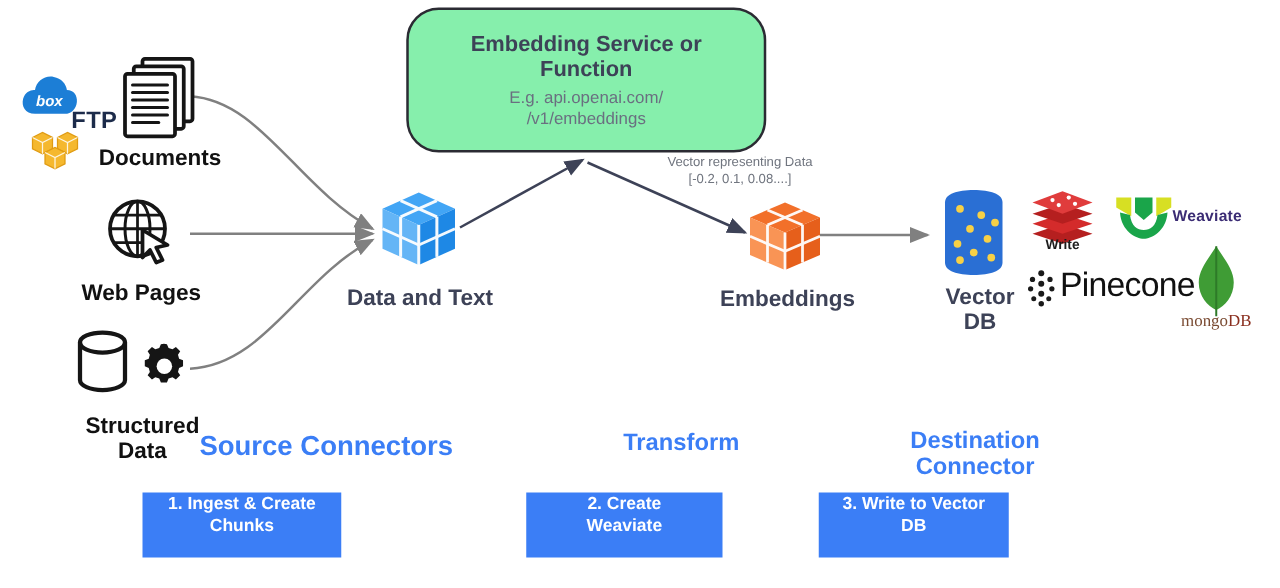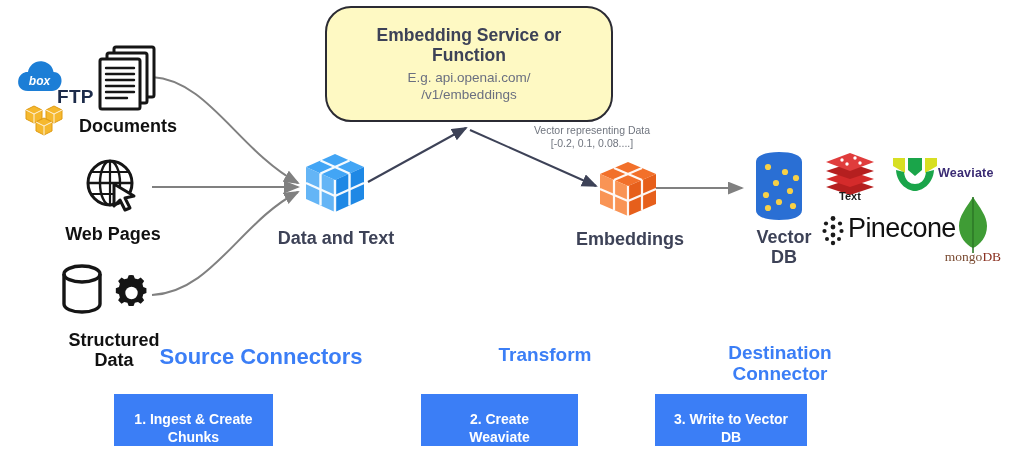--- a/index.html
+++ b/index.html
@@ -6,30 +6,30 @@
   body{width:1024px;height:470px;position:relative;overflow:hidden;
        font-family:"Liberation Sans","DejaVu Sans",sans-serif;}
   .stage{position:absolute;inset:0;width:1024px;height:470px;}
   .abs{position:absolute;}
   svg{display:block;overflow:visible;}
 
   .lbl-dark{color:#111111;font-weight:bold;text-align:center;line-height:1.12;}
   .lbl-slate{color:#3d4257;font-weight:bold;text-align:center;line-height:1.12;}
   .lbl-blue{color:#3b7ef6;font-weight:bold;text-align:center;line-height:1.15;}
 
-  .svcbox{border:2px solid #2b2b33;border-radius:26px;background:#fef9c3;
+  .svcbox{border:2px solid #2b2b33;border-radius:26px;background:#86efac;
           box-sizing:border-box;display:flex;flex-direction:column;
           align-items:center;justify-content:center;}
   .svc-title{color:#3d4257;font-weight:bold;font-size:17.5px;text-align:center;line-height:1.18;}
   .svc-sub{color:#6a6f80;font-size:13.5px;line-height:1.28;margin-top:3px;}
 
   .vec-note{color:#70757f;font-size:10.5px;text-align:center;line-height:1.3;}
 
   .stepbox{background:#3b7ef6;color:#ffffff;font-weight:bold;font-size:14px;
-           display:flex;align-items:flex-end;justify-content:center;text-align:center;
+           display:flex;align-items:flex-start;justify-content:center;text-align:center;
            line-height:1.25;box-sizing:border-box;}
 
   .ftp-txt{color:#1c2b4a;font-weight:bold;font-size:19px;letter-spacing:.3px;text-align:center;}
   .redis-txt{color:#1c1c1c;font-weight:bold;font-size:11px;text-align:center;}
   .weav-txt{color:#3b2c74;font-weight:bold;font-size:12.5px;letter-spacing:.2px;}
   .pine-txt{color:#111;font-size:27px;letter-spacing:-.6px;font-family:"Liberation Sans",sans-serif;}
   .mongo-txt{font-family:"Liberation Serif","DejaVu Serif",serif;font-size:13.5px;color:#7a4b32;}
   .mongo-txt b{color:#8a2f1f;font-weight:normal;}
 </style>
 </head>
@@ -199,21 +199,21 @@
       <path d="M26,14 L50,22 L26,30 L2,22 Z" fill="#b51f1f"></path>
       <path d="M26,4 L50,13 L26,22 L2,13 Z" fill="#e03c3c"></path>
       <g fill="#ffffff">
         <circle cx="18" cy="11" r="1.7"></circle>
         <circle cx="31" cy="9" r="1.7"></circle>
         <circle cx="36" cy="14" r="1.7"></circle>
         <circle cx="23" cy="15" r="1.7"></circle>
       </g>
     </g>
   </svg>
-  <div class="abs redis-txt" style="left:818px;top:190px;width:64px;">Text</div>
+  <div class="abs redis-txt" style="left:818px;top:190px;width:64px;">Write</div>
 
   <svg class="abs" style="left:891px;top:156px;width:48px;height:38px;">
     <path d="M2,2 L14,2 L14,17 L2,10 Z" fill="#d7df23"></path>
     <path d="M34,2 L46,2 L46,10 L34,17 Z" fill="#d7df23"></path>
     <path d="M17,2 L31,2 L31,14 L24,20 L17,14 Z" fill="#1aa54a"></path>
     <path d="M5,14 C6,29 18,35 24,35 C30,35 42,29 43,14 L35,16
              C34,25 29,28 24,28 C19,28 14,25 13,16 Z" fill="#1aa54a"></path>
   </svg>
   <div class="abs weav-txt" style="left:938px;top:166px;">Weaviate</div>
 

